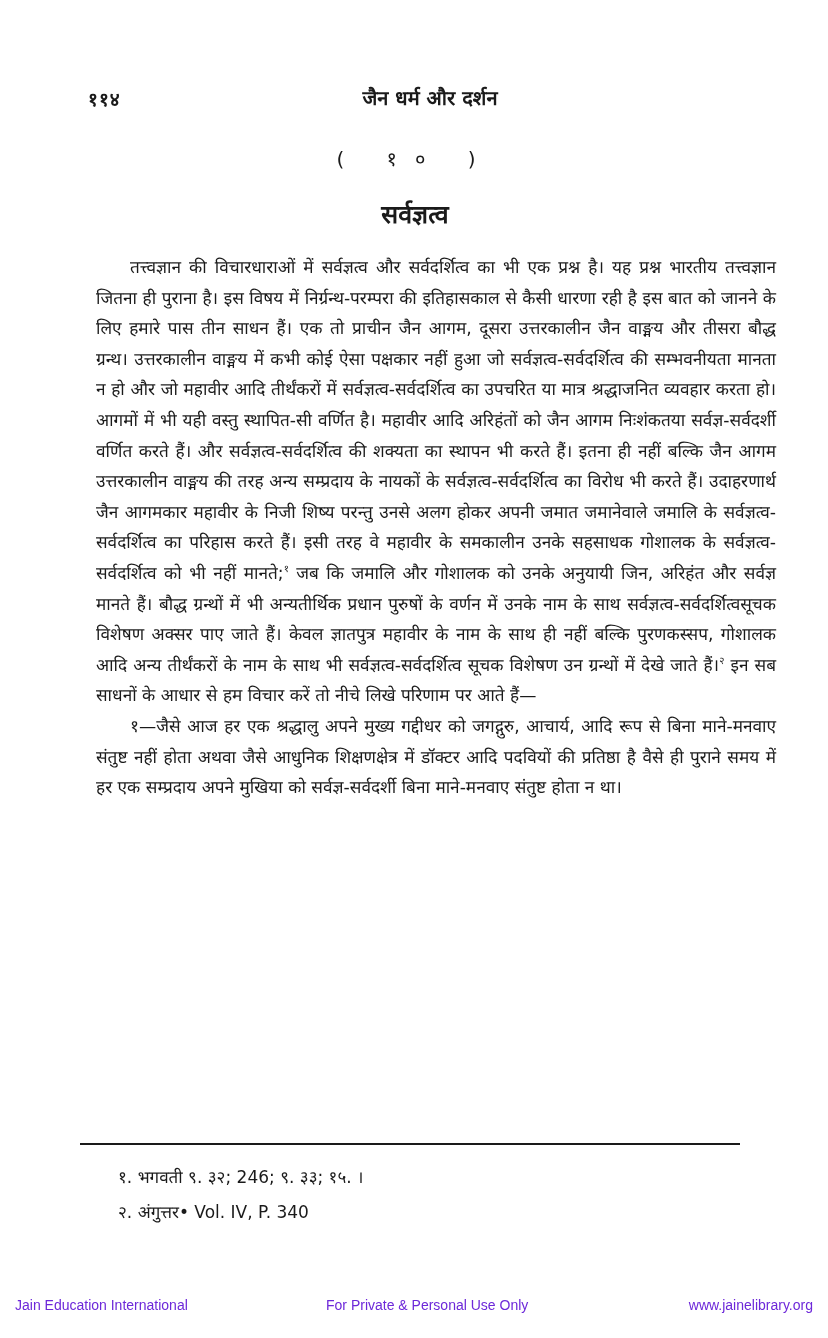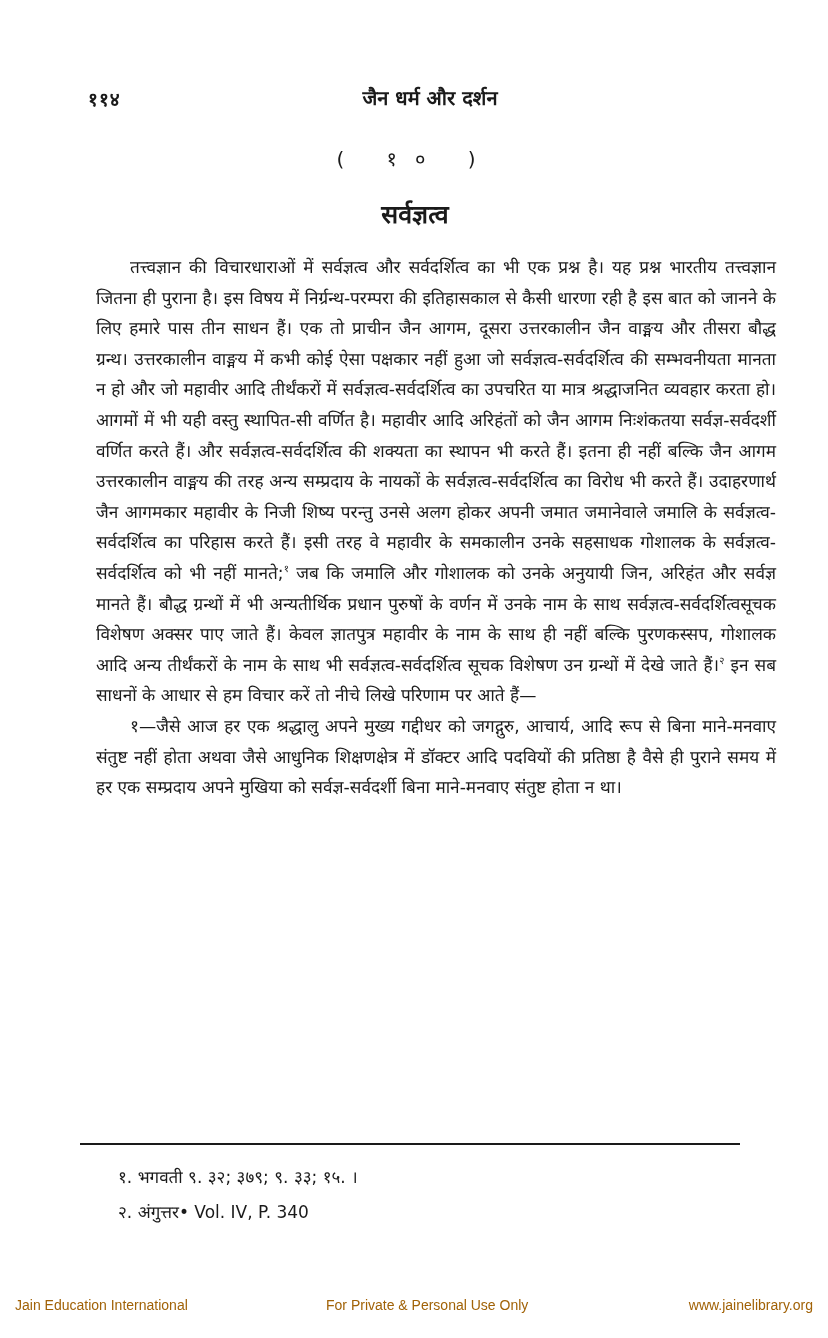--- a/index.html
+++ b/index.html
@@ -35,21 +35,21 @@
       position: absolute; left: 80px; top: 1143px; width: 660px; height: 0;
       border-top: 2px solid #1a1a1a;
     }
     .footnotes {
       position: absolute; left: 118px; top: 1160px; width: 600px;
       font-size: 17px; line-height: 35px;
     }
     .footnotes .fn { margin: 0; }
     .footer {
       position: absolute; top: 1297px; left: 0; width: 828px; height: 20px;
-      font-family: "Liberation Sans", sans-serif; font-size: 14px; color: #a16207;
+      font-family: "Liberation Sans", sans-serif; font-size: 14px; color: #6d28d9;
     }
     .footer span { position: absolute; top: 0; }
     .footer .left { left: 15px; }
     .footer .center { left: 326px; text-align: right; }
     .footer .right { right: 15px; }
   </style>
 </head>
 <body>
 
 <div class="page">
@@ -61,21 +61,21 @@
   <div class="chapter-title">सर्वज्ञत्व</div>
 
   <div class="body-text">
     <p><span>तत्त्वज्ञान की विचारधाराओं में सर्वज्ञत्व और सर्वदर्शित्व का भी एक प्रश्न है। यह प्रश्न भारतीय तत्त्वज्ञान जितना ही पुराना है। इस विषय में निर्ग्रन्थ-परम्परा की इतिहासकाल से कैसी धारणा रही है इस बात को जानने के लिए हमारे पास तीन साधन हैं। एक तो प्राचीन जैन आगम, दूसरा उत्तरकालीन जैन वाङ्मय और तीसरा बौद्ध ग्रन्थ। उत्तरकालीन वाङ्मय में कभी कोई ऐसा पक्षकार नहीं हुआ जो सर्वज्ञत्व-सर्वदर्शित्व की सम्भवनीयता मानता न हो और जो महावीर आदि तीर्थंकरों में सर्वज्ञत्व-सर्वदर्शित्व का उपचरित या मात्र श्रद्धाजनित व्यवहार करता हो। आगमों में भी यही वस्तु स्थापित-सी वर्णित है। महावीर आदि अरिहंतों को जैन आगम निःशंकतया सर्वज्ञ-सर्वदर्शी वर्णित करते हैं। और सर्वज्ञत्व-सर्वदर्शित्व की शक्यता का स्थापन भी करते हैं। इतना ही नहीं बल्कि जैन आगम उत्तरकालीन वाङ्मय की तरह अन्य सम्प्रदाय के नायकों के सर्वज्ञत्व-सर्वदर्शित्व का विरोध भी करते हैं। उदाहरणार्थ जैन आगमकार महावीर के निजी शिष्य परन्तु उनसे अलग होकर अपनी जमात जमानेवाले जमालि के सर्वज्ञत्व-सर्वदर्शित्व का परिहास करते हैं। इसी तरह वे महावीर के समकालीन उनके सहसाधक गोशालक के सर्वज्ञत्व-सर्वदर्शित्व को भी नहीं मानते;</span><span class="fn-ref">१</span><span> जब कि जमालि और गोशालक को उनके अनुयायी जिन, अरिहंत और सर्वज्ञ मानते हैं। बौद्ध ग्रन्थों में भी अन्यतीर्थिक प्रधान पुरुषों के वर्णन में उनके नाम के साथ सर्वज्ञत्व-सर्वदर्शित्वसूचक विशेषण अक्सर पाए जाते हैं। केवल ज्ञातपुत्र महावीर के नाम के साथ ही नहीं बल्कि पुरणकस्सप, गोशालक आदि अन्य तीर्थंकरों के नाम के साथ भी सर्वज्ञत्व-सर्वदर्शित्व सूचक विशेषण उन ग्रन्थों में देखे जाते हैं।</span><span class="fn-ref">२</span><span> इन सब साधनों के आधार से हम विचार करें तो नीचे लिखे परिणाम पर आते हैं—</span></p>
     <p class="point">१—जैसे आज हर एक श्रद्धालु अपने मुख्य गद्दीधर को जगद्गुरु, आचार्य, आदि रूप से बिना माने-मनवाए संतुष्ट नहीं होता अथवा जैसे आधुनिक शिक्षणक्षेत्र में डॉक्टर आदि पदवियों की प्रतिष्ठा है वैसे ही पुराने समय में हर एक सम्प्रदाय अपने मुखिया को सर्वज्ञ-सर्वदर्शी बिना माने-मनवाए संतुष्ट होता न था।</p>
   </div>
 
   <div class="rule"></div>
 
   <div class="footnotes">
-    <p class="fn">१. भगवती ९. ३२; ३७९; ९. ३३; १५. ।</p>
+    <p class="fn">१. भगवती ९. ३२; 246; ९. ३३; १५. ।</p>
     <p class="fn">२. अंगुत्तर• Vol. IV, P. 340</p>
   </div>
 
   <div class="footer">
     <span class="left">Jain Education International</span>
     <span class="center">For Private &amp; Personal Use Only</span>
     <span class="right">www.jainelibrary.org</span>
   </div>
 </div>
 

